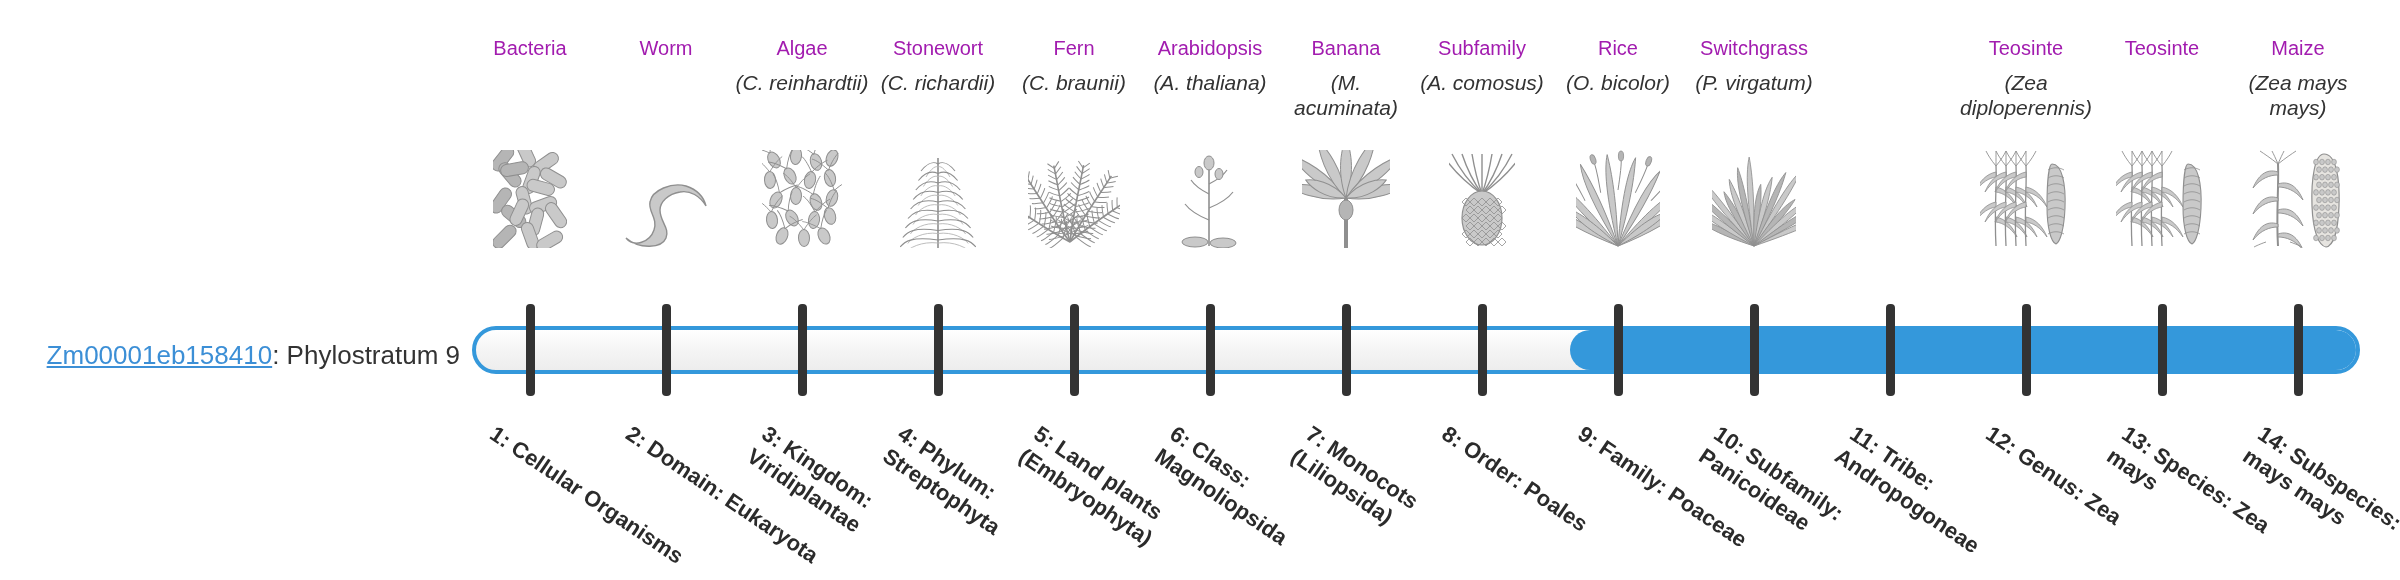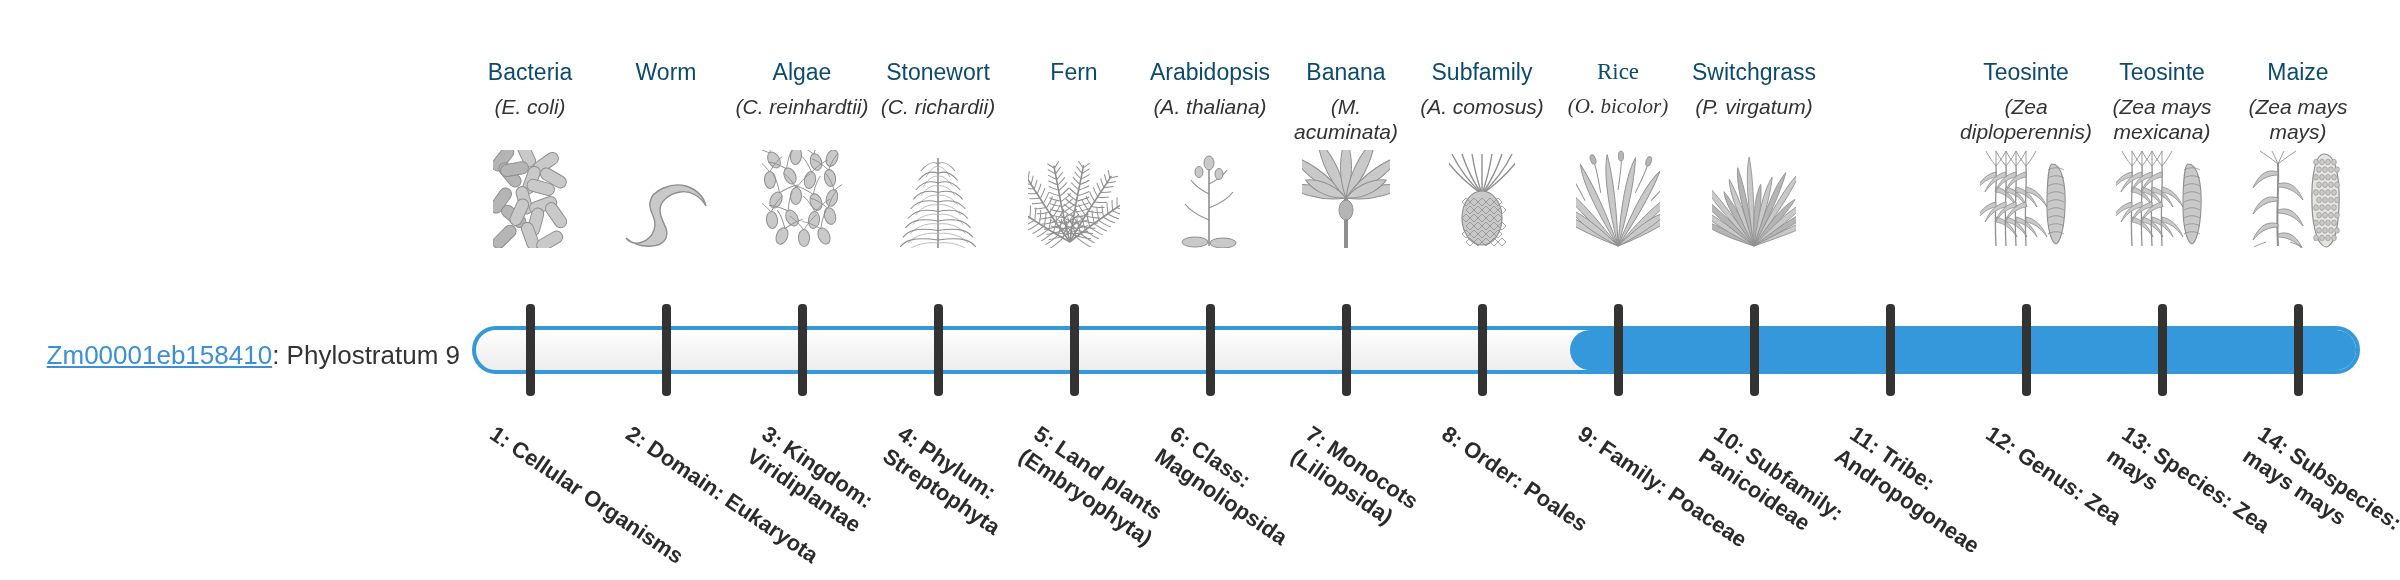--- a/index.html
+++ b/index.html
@@ -48,26 +48,25 @@
     width: 2400px;
     height: 320px;
   }
   .species {
     position: absolute;
     top: 34px;
     width: 136px;
     text-align: center;
   }
   .species .common {
-    font-size: 23px;
+    font-size: 20px;
     line-height: 28px;
-    color: #0c4a6e;
+    color: #a21caf;
     white-space: normal;
     height: 30px;
-    margin-top: 24px;
   }
   .species .latin {
     margin-top: 6px;
     font-size: 21px;
     line-height: 25px;
     font-style: italic;
     color: #333333;
     height: 52px;
   }
   .species .thumb {
@@ -149,21 +148,20 @@
 
 <div id="stage">
 
   <div class="gene-label">
     <a class="gene-id" href="#">Zm00001eb158410</a><span>: </span><span>Phylostratum 9</span>
   </div>
 
   <div class="species-row" id="species-row">
       <div class="species" style="left: 462px;">
         <div class="common">Bacteria</div>
-        <div class="latin">(E. coli)</div>
         <div class="thumb">
           <svg width="74" height="98" viewBox="0 0 74 98">
             <g transform="translate(8,6) rotate(38)">
               <rect x="-3" y="-13" width="12" height="28" rx="6" fill="#b5b5b5" stroke="#8f8f8f" stroke-width="1"></rect>
             </g>
             <g transform="translate(30,4) rotate(-25)">
               <rect x="-3" y="-13" width="12" height="28" rx="6" fill="#c9c9c9" stroke="#8f8f8f" stroke-width="1"></rect>
             </g>
             <g transform="translate(52,10) rotate(55)">
               <rect x="-3" y="-13" width="12" height="28" rx="6" fill="#c9c9c9" stroke="#8f8f8f" stroke-width="1"></rect>
@@ -368,20 +366,21 @@
             <g transform="translate(62,86) rotate(-24)">
               <ellipse cx="0" cy="0" rx="5.5" ry="8.5" fill="#c9c9c9" stroke="#8f8f8f" stroke-width="1"></ellipse>
               <path d="M0 -8 C -6 -16 -10 -20 -14 -22" stroke="#8f8f8f" stroke-width="0.9" fill="none"></path>
               <path d="M0 -8 C 5 -16 9 -20 13 -23" stroke="#8f8f8f" stroke-width="0.9" fill="none"></path>
             </g>
           </svg>
         </div>
       </div>
       <div class="species" style="left: 1006px;">
         <div class="common">Fern</div>
+        <div class="latin">(C. braunii)</div>
         <div class="thumb">
           <svg width="92" height="98" viewBox="0 0 92 98">
             <g transform="translate(42,92) rotate(-58)">
                  <path d="M0 0 C -2 -30 0 -56 0 -78" stroke="#8f8f8f" stroke-width="1.6" fill="none"></path>
               <path d="M0 -8 C -7 -10 -14 -12 -16 -14" stroke="#8f8f8f" stroke-width="1" fill="none"></path>
               <path d="M0 -8 C 7 -10 14 -12 16 -14" stroke="#8f8f8f" stroke-width="1" fill="none"></path>
               <path d="M0 -13.6 C -6.575 -15.6 -13.15 -17.6 -15.15 -19.6" stroke="#8f8f8f" stroke-width="1" fill="none"></path>
               <path d="M0 -13.6 C 6.575 -15.6 13.15 -17.6 15.15 -19.6" stroke="#8f8f8f" stroke-width="1" fill="none"></path>
               <path d="M0 -19.2 C -6.15 -21.2 -12.3 -23.2 -14.3 -25.2" stroke="#8f8f8f" stroke-width="1" fill="none"></path>
               <path d="M0 -19.2 C 6.15 -21.2 12.3 -23.2 14.3 -25.2" stroke="#8f8f8f" stroke-width="1" fill="none"></path>
@@ -659,21 +658,21 @@
             <path d="M41 80 l4 4 l-4 4 l-4 -4 z" fill="none" stroke="#8f8f8f" stroke-width="0.8"></path>
             <path d="M49 80 l4 4 l-4 4 l-4 -4 z" fill="none" stroke="#8f8f8f" stroke-width="0.8"></path>
             <path d="M21 88 l4 4 l-4 4 l-4 -4 z" fill="none" stroke="#8f8f8f" stroke-width="0.8"></path>
             <path d="M29 88 l4 4 l-4 4 l-4 -4 z" fill="none" stroke="#8f8f8f" stroke-width="0.8"></path>
             <path d="M37 88 l4 4 l-4 4 l-4 -4 z" fill="none" stroke="#8f8f8f" stroke-width="0.8"></path>
             <path d="M45 88 l4 4 l-4 4 l-4 -4 z" fill="none" stroke="#8f8f8f" stroke-width="0.8"></path>
             <path d="M53 88 l4 4 l-4 4 l-4 -4 z" fill="none" stroke="#8f8f8f" stroke-width="0.8"></path>
           </svg>
         </div>
       </div>
-      <div class="species" style="left: 1550px; font-family: Liberation Serif, serif;">
+      <div class="species" style="left: 1550px;">
         <div class="common">Rice</div>
         <div class="latin">(O. bicolor)</div>
         <div class="thumb">
           <svg width="84" height="98" viewBox="0 0 84 98">
             <g transform="translate(42,96) rotate(-62)">
               <path d="M0 0 C -5 -42.900000000000006 -3 -66.3 2 -78
                        C 4 -62.400000000000006 5 -39 0 0 Z" fill="#c9c9c9" stroke="#8f8f8f" stroke-width="0.9"></path>
             </g>
             <g transform="translate(42,96) rotate(-44)">
               <path d="M0 0 C -5 -47.300000000000004 -3 -73.1 2 -86
@@ -869,21 +868,20 @@
               <path d="M2 60 C 7 57 13 57 18 60" stroke="#8f8f8f" stroke-width="0.8" fill="none"></path>
               <path d="M2 68 C 7 65 13 65 18 68" stroke="#8f8f8f" stroke-width="0.8" fill="none"></path>
               <path d="M2 76 C 7 73 13 73 18 76" stroke="#8f8f8f" stroke-width="0.8" fill="none"></path>
               <path d="M2 84 C 7 81 13 81 18 84" stroke="#8f8f8f" stroke-width="0.8" fill="none"></path>
             </g>
           </svg>
         </div>
       </div>
       <div class="species" style="left: 2094px;">
         <div class="common">Teosinte</div>
-        <div class="latin">(Zea mays mexicana)</div>
         <div class="thumb">
           <svg width="92" height="98" viewBox="0 0 92 98">
             <path d="M16 96 C 14 60 17 36 16 16" stroke="#8f8f8f" stroke-width="1.3" fill="none"></path>
             <path d="M16 22 C 6 24 -1 32 -5 42
                        C 2 32 9 28 16 27 Z" fill="#c9c9c9" stroke="#8f8f8f" stroke-width="0.8"></path>
             <path d="M16 37 C 26 39 33 47 37 57
                        C 30 47 23 43 16 42 Z" fill="#c9c9c9" stroke="#8f8f8f" stroke-width="0.8"></path>
             <path d="M16 52 C 6 54 -1 62 -5 72
                        C 2 62 9 58 16 57 Z" fill="#c9c9c9" stroke="#8f8f8f" stroke-width="0.8"></path>
             <path d="M16 67 C 26 69 33 77 37 87

